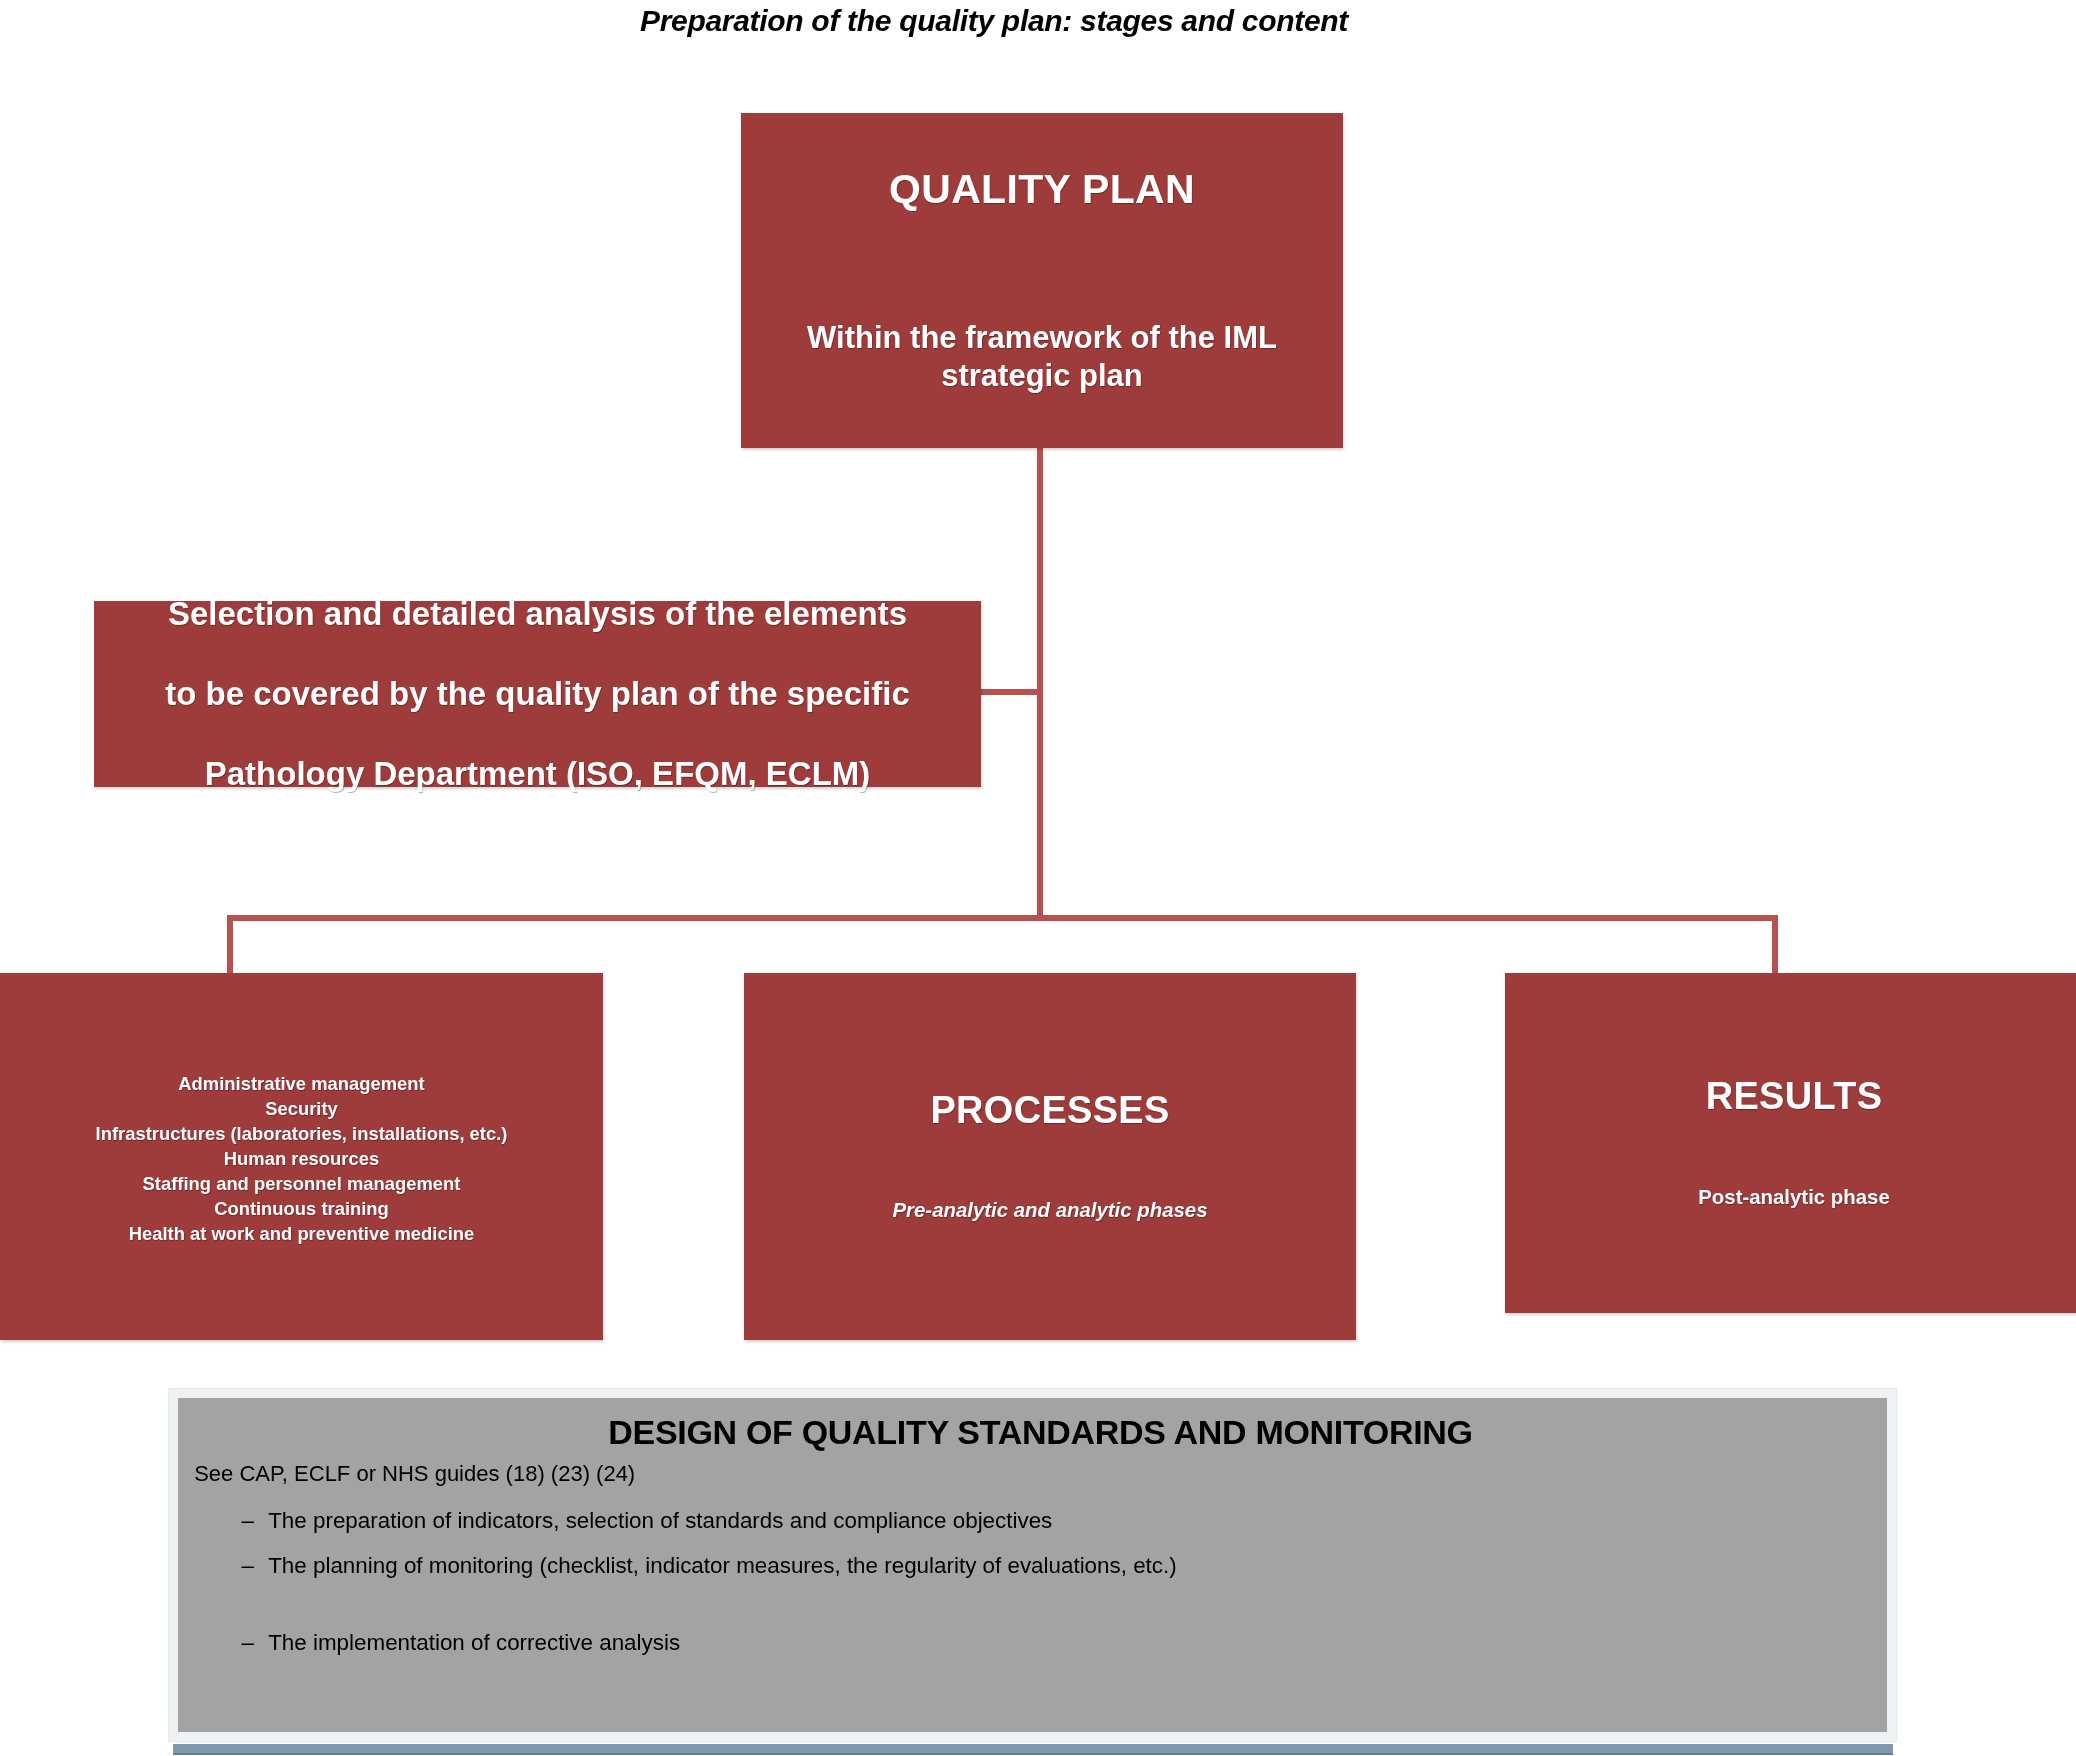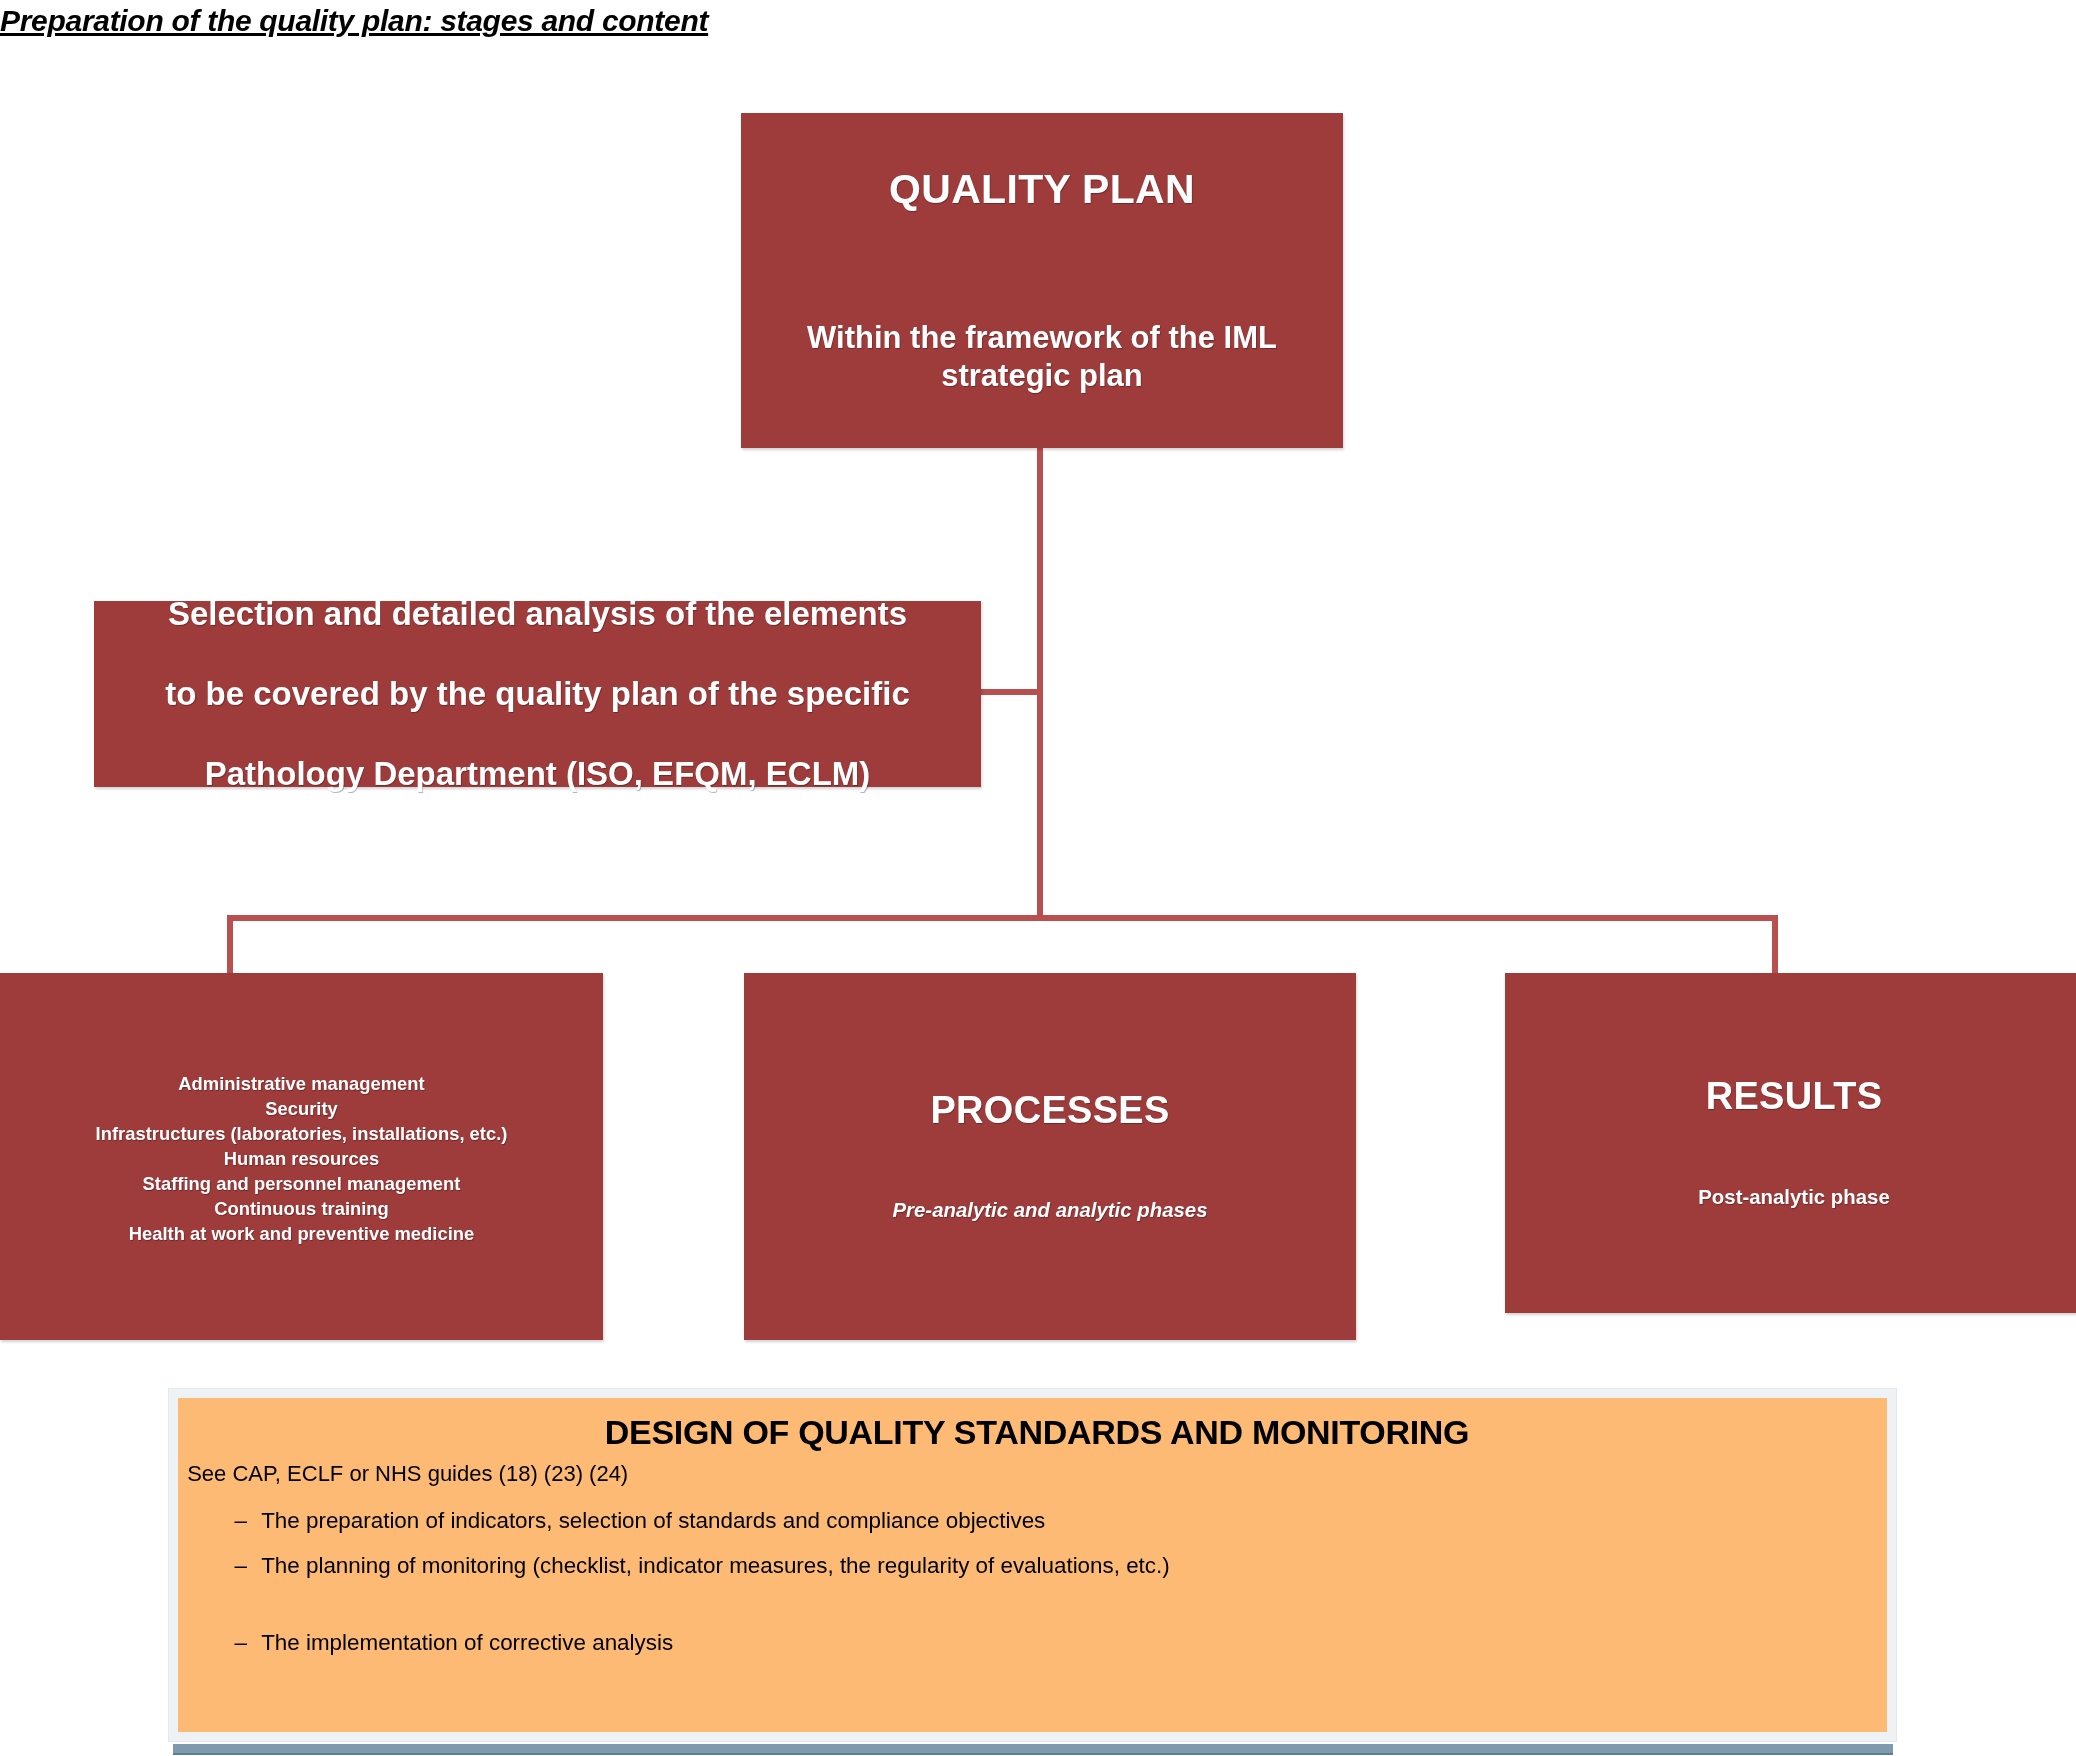--- a/index.html
+++ b/index.html
@@ -5,23 +5,23 @@
   html,body{margin:0;padding:0;background:#ffffff;}
   body{width:2077px;height:1756px;position:relative;overflow:hidden;
        font-family:"Liberation Sans","DejaVu Sans",sans-serif;
        -webkit-font-smoothing:antialiased;}
 
   #canvas{position:absolute;left:0;top:0;width:2077px;height:1756px;background:#fff;}
 
   
   .fig-title{
     position:absolute;left:0;top:4px;width:1988px;
-    text-align:left;
+    text-align:center;
     font-size:30px;font-weight:bold;font-style:italic;
-    letter-spacing:-0.3px;color:#000;white-space:nowrap;text-decoration:underline;
+    letter-spacing:-0.3px;color:#000;white-space:nowrap;
   }
 
   
   .rbox{
     position:absolute;background:#9E3B3B;
     box-sizing:border-box;
     box-shadow:1.3px 2px 2.6px rgba(0,0,0,0.18);
     color:#ffffff;
     display:flex;flex-direction:column;
     align-items:center;justify-content:center;
@@ -68,22 +68,22 @@
 
   
   #panel-design{
     position:absolute;left:168px;top:1388px;width:1729px;height:354px;
     background:#EFF2F5;
     border:0.7px solid #E3E8ED;
     box-sizing:border-box;
     padding:9.2px;
   }
   #panel-inner{
-    width:100%;height:100%;background:#fdba74;box-sizing:border-box;
-    padding:16px 0 0 9px;position:relative;
+    width:100%;height:100%;background:#a3a3a3;box-sizing:border-box;
+    padding:16px 0 0 16px;position:relative;
   }
   #panel-bar{
     position:absolute;left:173px;top:1744px;width:1720px;height:8.6px;
     background:#7E9AAE;border-bottom:2px solid #5E7F96;
   }
   .pnl-title{
     text-align:center;font-size:34px;font-weight:bold;color:#000;
     letter-spacing:-0.3px;line-height:1.1;
   }
   .pnl-sub{

